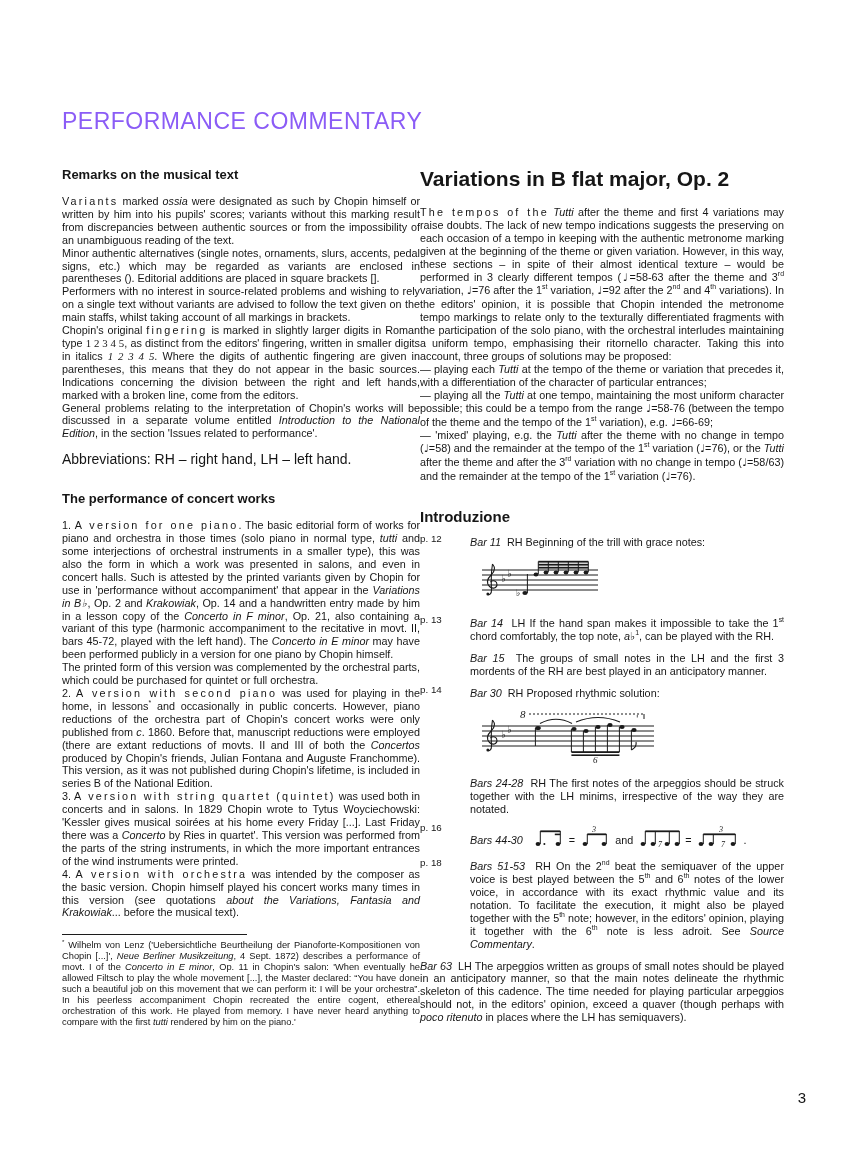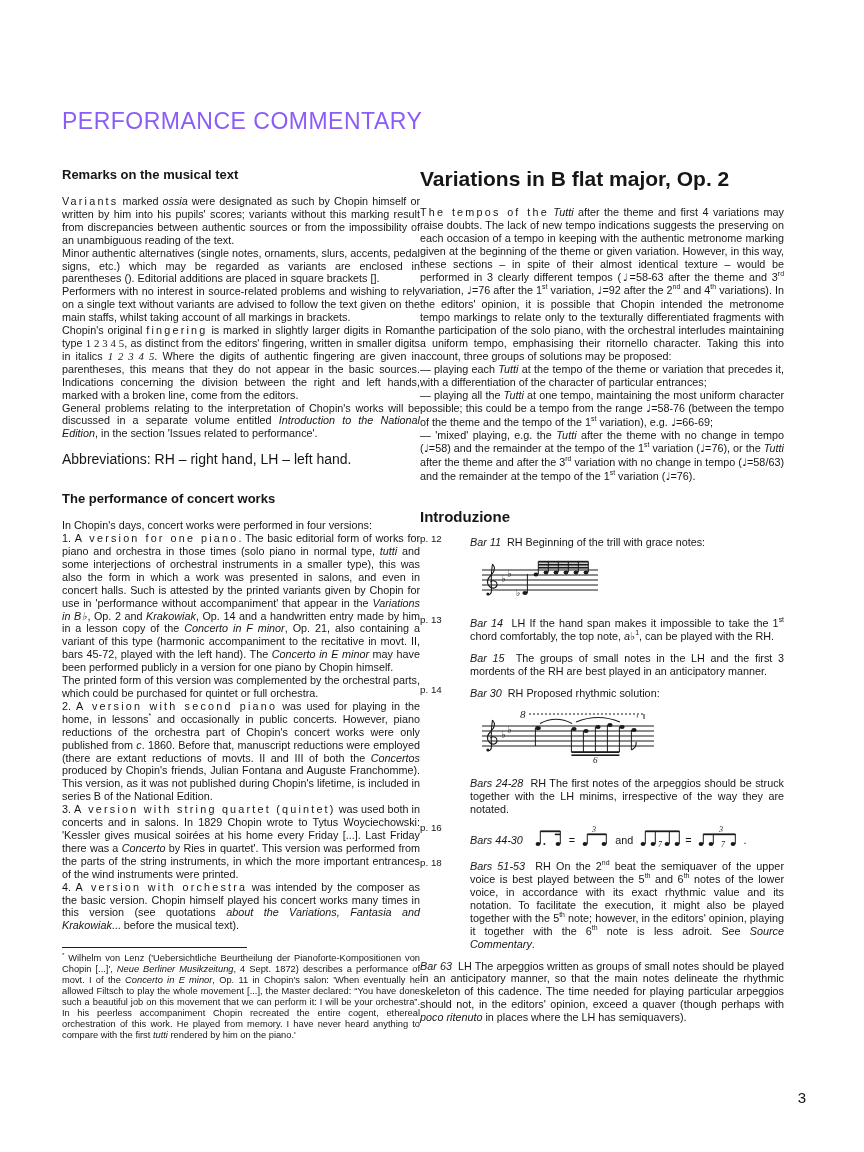--- a/index.html
+++ b/index.html
@@ -48,21 +48,20 @@
       <div>
           <p class="para"><span class="sp">Variants</span> marked <i>ossia</i> were designated as such by Chopin himself or written by him into his pupils' scores; variants without this marking result from discrepancies between authentic sources or from the impossibility of an unambiguous reading of the text.</p>
           <p class="para">Minor authentic alternatives (single notes, ornaments, slurs, accents, pedal signs, etc.) which may be regarded as variants are enclosed in parentheses (). Editorial additions are placed in square brackets [].</p>
           <p class="para">Performers with no interest in source-related problems and wishing to rely on a single text without variants are advised to follow the text given on the main staffs, whilst taking account of all markings in brackets.</p>
           <p class="para">Chopin's original <span class="sp">fingering</span> is marked in slightly larger digits in Roman type <span class="serif">1 2 3 4 5</span>, as distinct from the editors' fingering, written in smaller digits in italics <span class="serif"><i>1 2 3 4 5</i></span>. Where the digits of authentic fingering are given in parentheses, this means that they do not appear in the basic sources. Indications concerning the division between the right and left hands, marked with a broken line, come from the editors.</p>
           <p class="para">General problems relating to the interpretation of Chopin's works will be discussed in a separate volume entitled <i>Introduction to the National Edition</i>, in the section 'Issues related to performance'.</p>
         </div>
       <p class="note">Abbreviations: RH – right hand, LH – left hand.</p>
       <h2 class="h-med mt">The performance of concert works</h2>
       <div>
-          <p class="para">In Chopin's days, concert works were performed in four versions:</p>
           <p class="para">1. <span class="sp">A version for one piano</span>. The basic editorial form of works for piano and orchestra in those times (solo piano in normal type, <i>tutti</i> and some interjections of orchestral instruments in a smaller type), this was also the form in which a work was presented in salons, and even in concert halls. Such is attested by the printed variants given by Chopin for use in 'performance without accompaniment' that appear in the <i>Variations in B♭</i>, Op. 2 and <i>Krakowiak</i>, Op. 14 and a handwritten entry made by him in a lesson copy of the <i>Concerto in F minor</i>, Op. 21, also containing a variant of this type (harmonic accompaniment to the recitative in movt. II, bars 45-72, played with the left hand). The <i>Concerto in E minor</i> may have been performed publicly in a version for one piano by Chopin himself.</p>
           <p class="para">The printed form of this version was complemented by the orchestral parts, which could be purchased for quintet or full orchestra.</p>
           <p class="para">2. <span class="sp">A version with second piano</span> was used for playing in the home, in lessons<sup>*</sup> and occasionally in public concerts. However, piano reductions of the orchestra part of Chopin's concert works were only published from <i>c</i>. 1860. Before that, manuscript reductions were employed (there are extant reductions of movts. II and III of both the <i>Concertos</i> produced by Chopin's friends, Julian Fontana and Auguste Franchomme). This version, as it was not published during Chopin's lifetime, is included in series B of the National Edition.</p>
           <p class="para">3. <span class="sp">A version with string quartet (quintet)</span> was used both in concerts and in salons. In 1829 Chopin wrote to Tytus Woyciechowski: 'Kessler gives musical soirées at his home every Friday [...]. Last Friday there was a <i>Concerto</i> by Ries in quartet'. This version was performed from the parts of the string instruments, in which the more important entrances of the wind instruments were printed.</p>
           <p class="para">4. <span class="sp">A version with orchestra</span> was intended by the composer as the basic version. Chopin himself played his concert works many times in this version (see quotations <i>about the Variations, Fantasia and Krakowiak</i>... before the musical text).</p>
         </div>
       <div class="fn-rule"></div>
       <p class="footnote"><sup>*</sup> Wilhelm von Lenz ('Uebersichtliche Beurtheilung der Pianoforte-Kompositionen von Chopin [...]', <i>Neue Berliner Musikzeitung</i>, 4 Sept. 1872) describes a performance of movt. I of the <i>Concerto in E minor</i>, Op. 11 in Chopin's salon: 'When eventually he allowed Filtsch to play the whole movement [...], the Master declared: “You have done such a beautiful job on this movement that we can perform it: I will be your orchestra”. In his peerless accompaniment Chopin recreated the entire cogent, ethereal orchestration of this work. He played from memory. I have never heard anything to compare with the first <i>tutti</i> rendered by him on the piano.'</p>
     </div>
 

